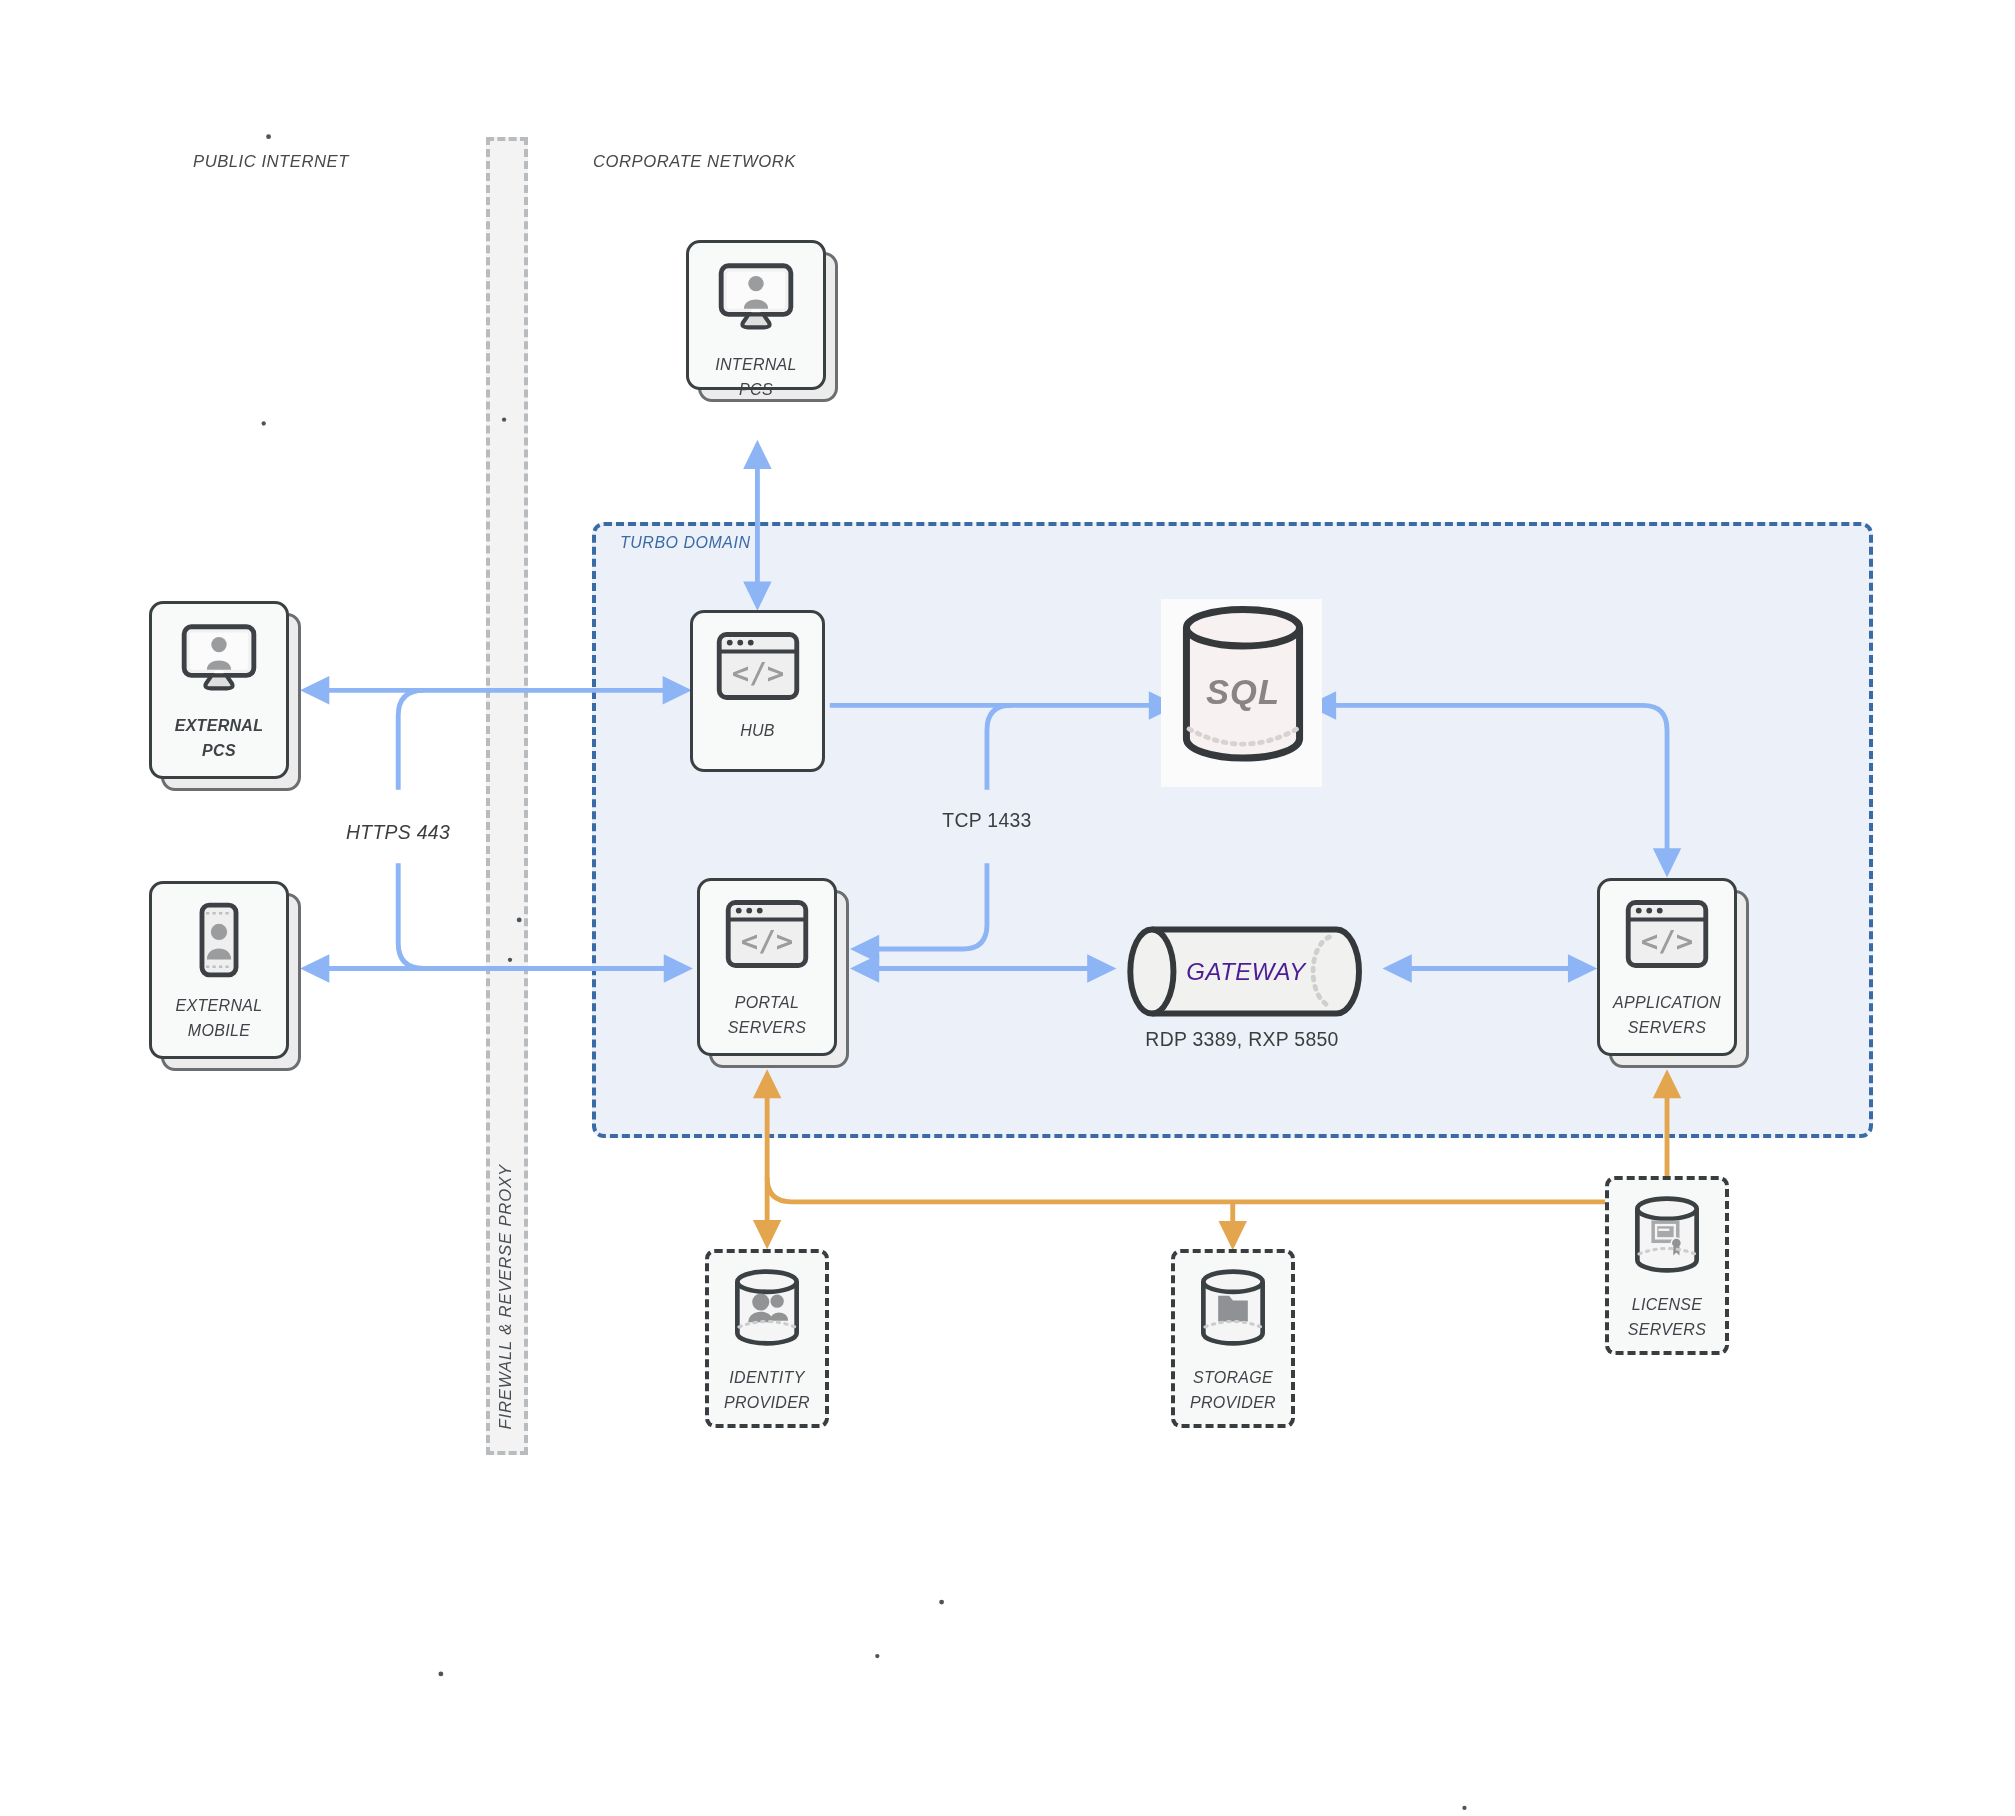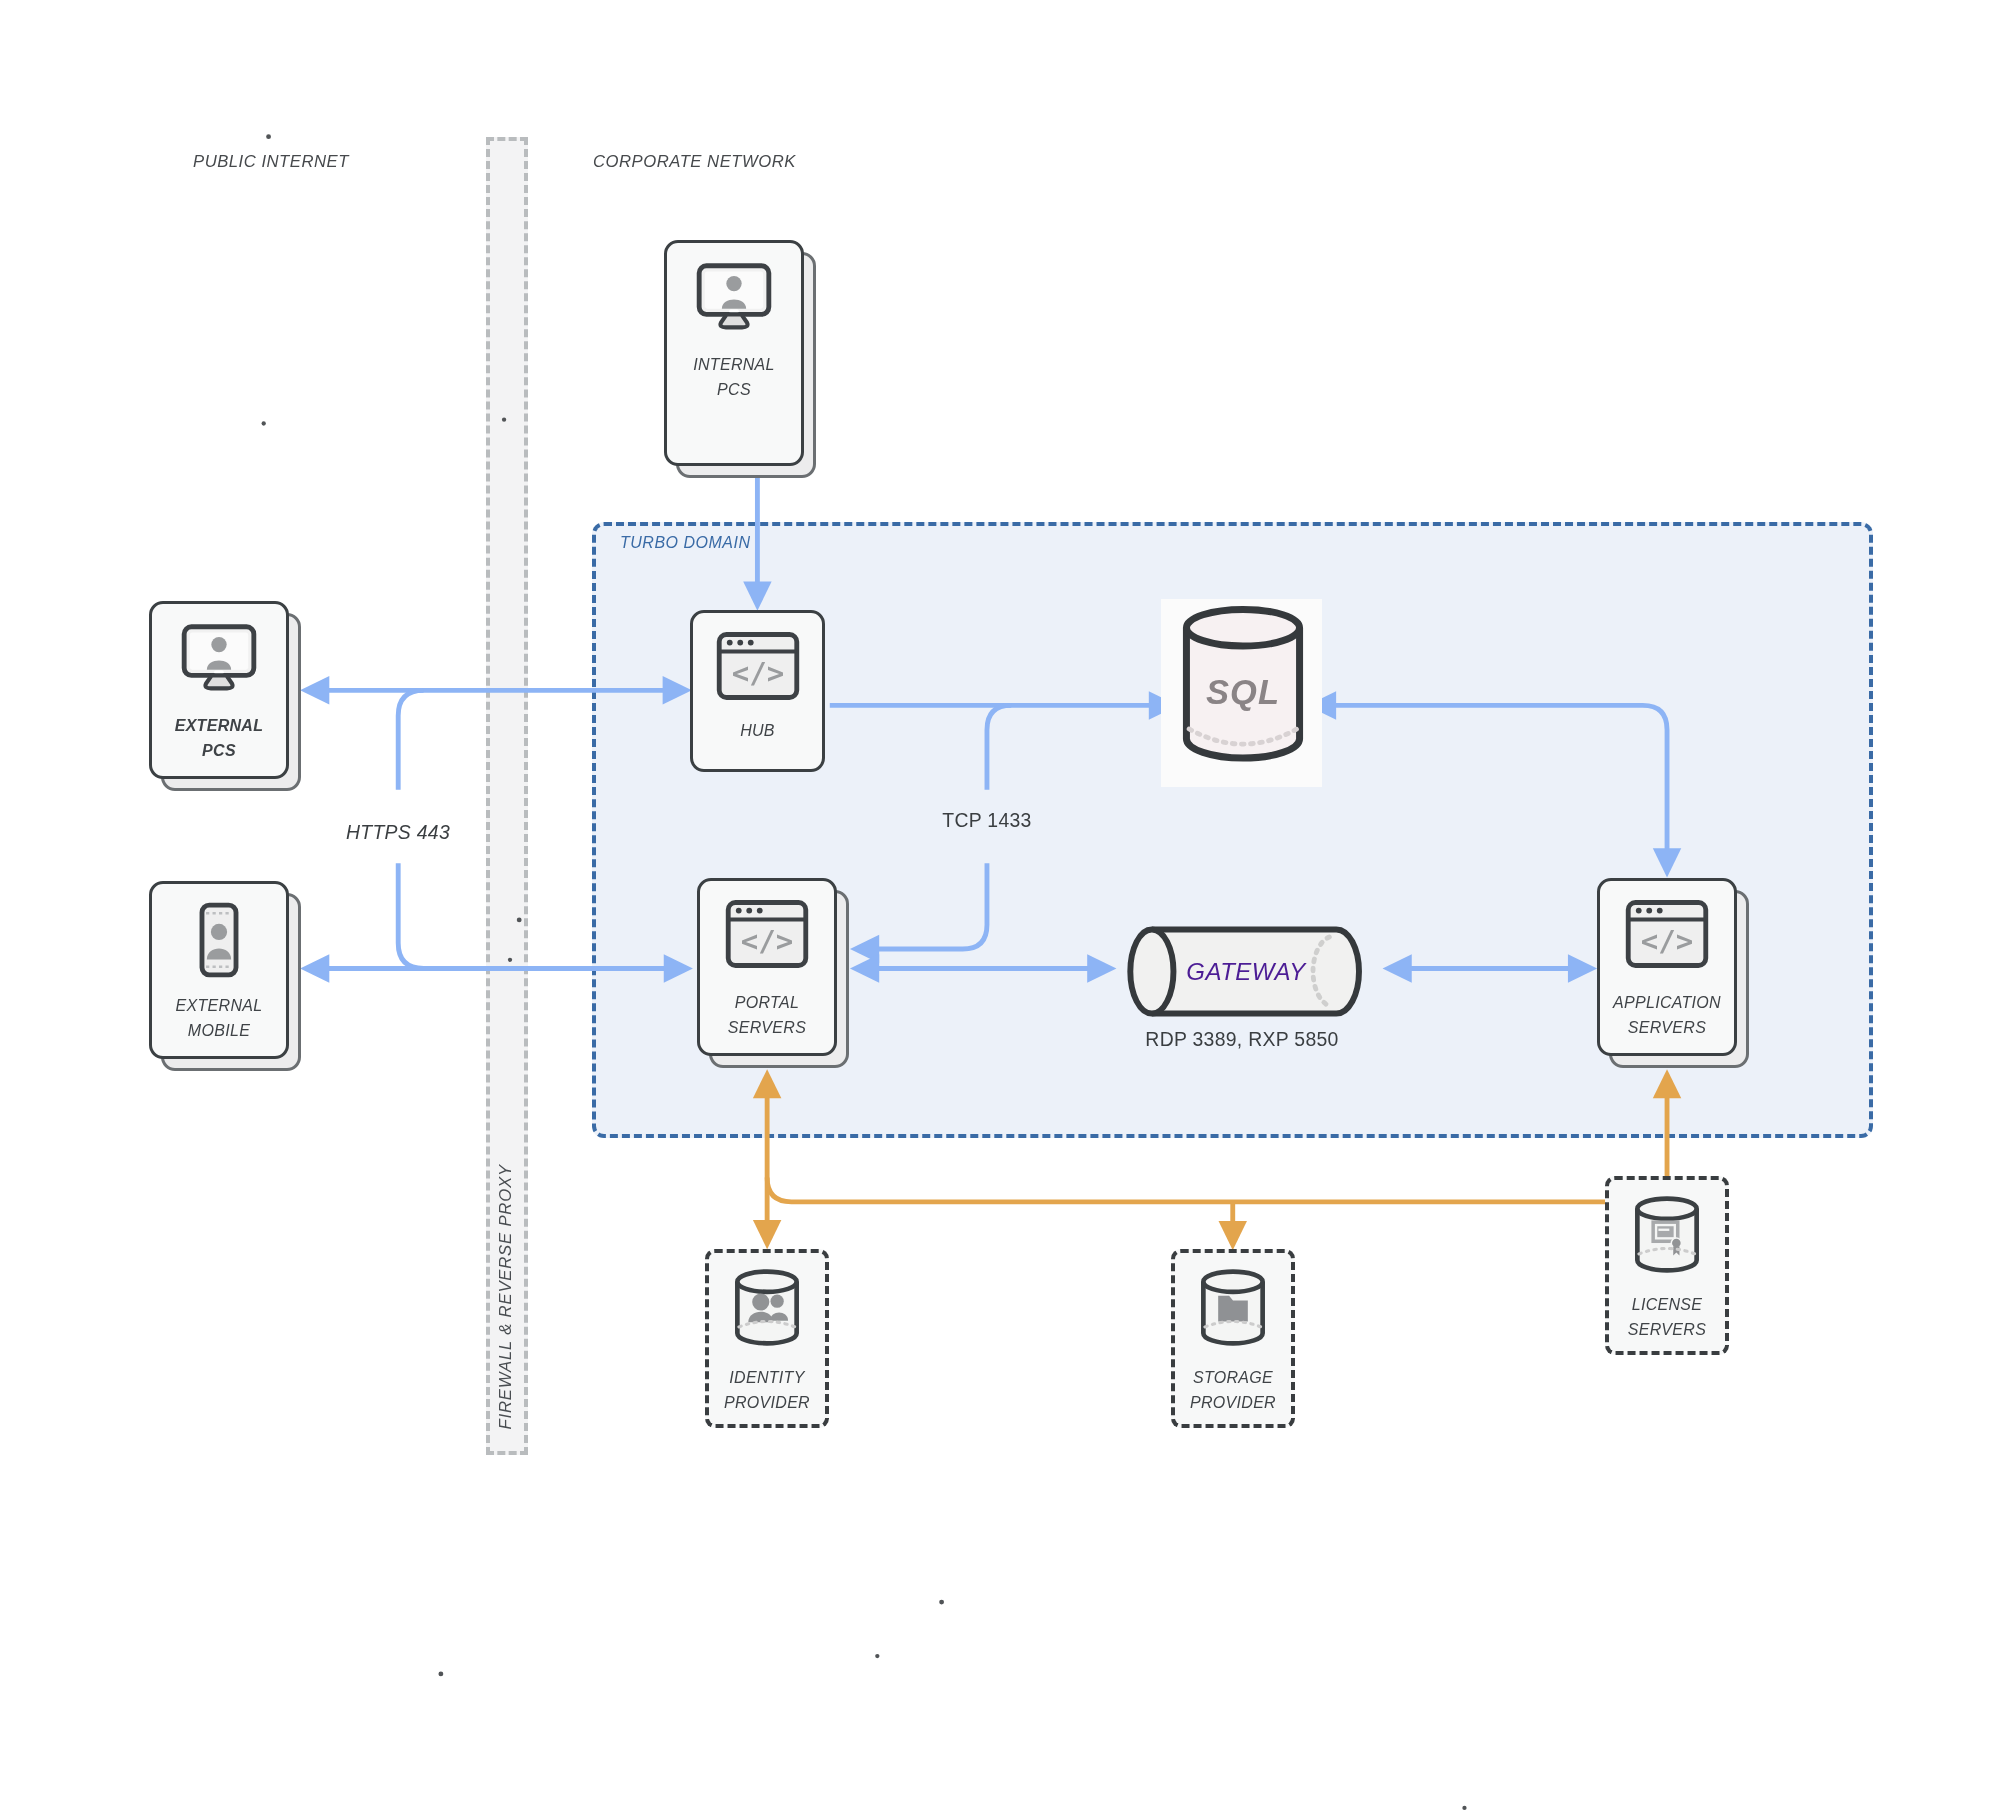--- a/index.html
+++ b/index.html
@@ -107,21 +107,21 @@
       <circle cx="488" cy="784" r="4"></circle>
         <circle cx="961" cy="1703" r="4.5"></circle>
       <circle cx="944" cy="1777" r="4"></circle>
         <circle cx="1743" cy="2966" r="4.5"></circle>
       <circle cx="1624" cy="3066" r="4"></circle>
         <circle cx="816" cy="3099" r="4.5"></circle>
       <circle cx="2711" cy="3347" r="4"></circle>
     </g>
   </svg>
 
-  <div class="node card-stack" style="left:664px;top:240px;width:140px;height:226px;">
+  <div class="node card-stack" style="left:686px;top:240px;width:140px;height:150px;">
     <div class="back"></div>
     <div class="card-face"></div>
     <span class="icon">
       <svg width="81" height="76" viewBox="0 0 100 92">
         <rect x="7" y="5" width="86" height="60" rx="9" fill="#f1f1f1" stroke="#3d4145" stroke-width="6"></rect>
         <rect x="14" y="12" width="72" height="46" rx="3" fill="#fbfbfb"></rect>
         <circle cx="50" cy="27" r="9.5" fill="#9a9c9e"></circle>
         <path d="M35,58 C35,43 65,43 65,58 Z" fill="#9a9c9e"></path>
         <rect x="44" y="59" width="12" height="4" rx="2" fill="#ffffff"></rect>
         <path d="M41,65 L59,65 L66,75 Q69,81 60,81 L40,81 Q31,81 34,75 Z" fill="#dfdfdf" stroke="#3d4145" stroke-width="5" stroke-linejoin="round"></path>

